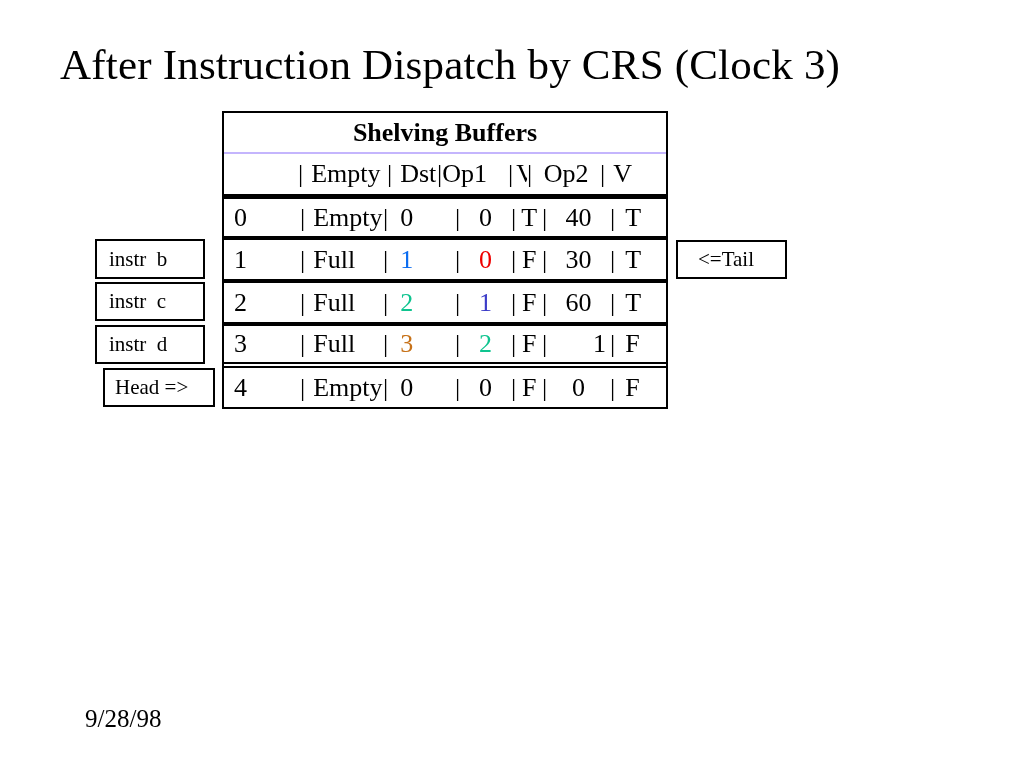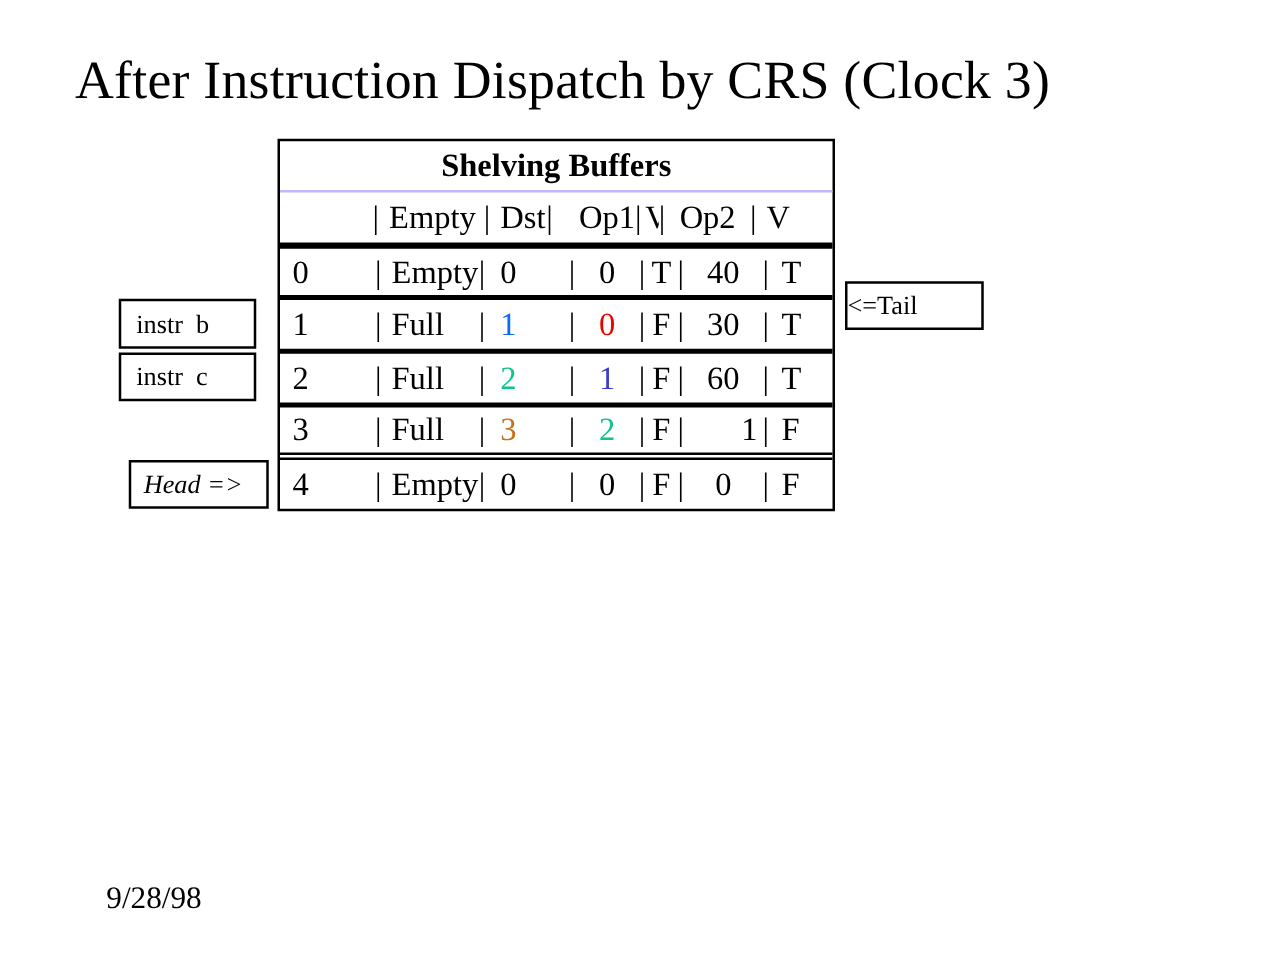--- a/index.html
+++ b/index.html
@@ -39,51 +39,54 @@
   .cd{width:72px;}  .cd .val{margin-left:12px;}
   .cop{width:56px;} .cop .val{flex:1;text-align:center;}
   .cv{width:31px;}  .cv .val{flex:1;text-align:center;}
   .cop2{width:68px;}.cop2 .val{flex:1;text-align:center;}
   .cop2 .val.right{text-align:right;padding-right:4px;}
   .cv2{width:56px;} .cv2 .val{margin-left:10px;}
   
   .h0{width:74px;}
   .h1{width:89px;} .h1 .hval{margin-left:8px;}
   .h2{width:50px;} .h2 .hval{margin-left:8px;}
-  .h3{width:71px;} .h3 .hval{flex:1;text-align:right;font-family:Liberation Serif, serif;}
+  .h3{width:71px;} .h3 .hval{flex:1;text-align:left;font-family:Liberation Serif, serif;}
   .h4{width:19px;} .h4 .hval{margin-left:3px;}
   .h5{width:73px;} .h5 .hval{flex:1;text-align:center;}
   .h6{width:66px;} .h6 .hval{margin-left:8px;}
   
   .sbox{
     position:absolute;border:2px solid #000;box-sizing:border-box;
     background:#fff;display:flex;align-items:center;
     font-size:21px;white-space:pre;padding-left:12px;
   }
   .b-instr-b{left:95px;top:239px;width:110px;height:40px;}
   .b-instr-c{left:95px;top:282px;width:110px;height:39px;}
   .b-instr-d{left:95px;top:325px;width:110px;height:39px;}
-  .b-head{left:103px;top:368px;width:112px;height:39px;padding-left:10px;font-style:italic;}
-  .b-tail{left:676px;top:225px;width:111px;height:39px;padding-left:0;}
+  .b-head{left:103px;top:368px;width:112px;height:39px;padding-left:10px;}
+  .b-tail{left:676px;top:240px;width:111px;height:39px;padding-left:20px;}
   
   .caption{position:absolute;left:45px;top:456px;font-size:29px;white-space:pre;}
   .date{position:absolute;left:85px;top:705px;font-size:25px;}
 </style>
 </head>
 <body>
 
 <div class="slide">
 
   <div class="slide-title">After Instruction Dispatch by CRS (Clock 3)</div>
 
   <div class="sbox b-instr-b">
     <span>instr  b</span>
   </div>
   <div class="sbox b-instr-c">
     <span>instr  c</span>
+  </div>
+  <div class="sbox b-instr-d">
+    <span>instr  d</span>
   </div>
   <div class="sbox b-head">
     <span>Head =&gt;</span>
   </div>
   <div class="sbox b-tail">
     <span>&lt;=Tail</span>
   </div>
 
   <div class="buftable">
 

